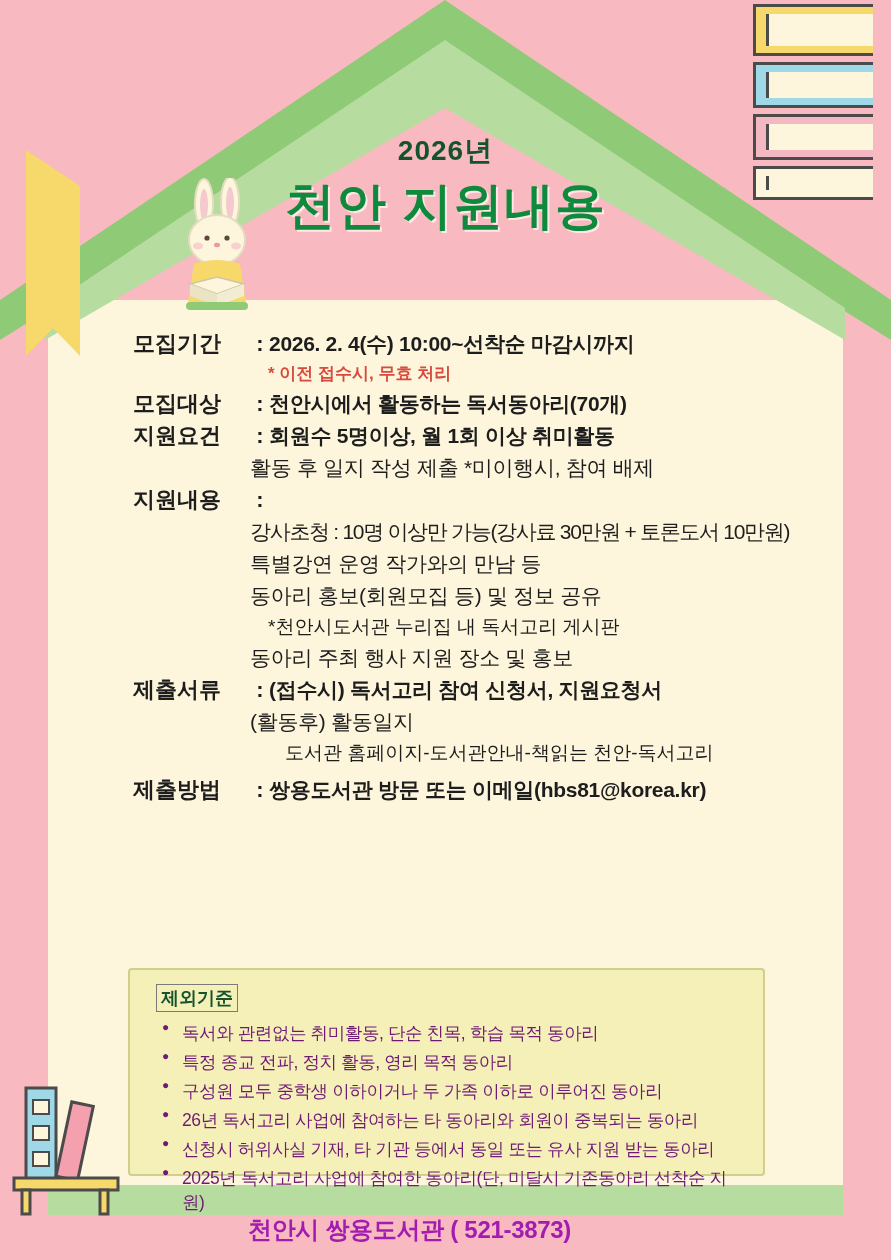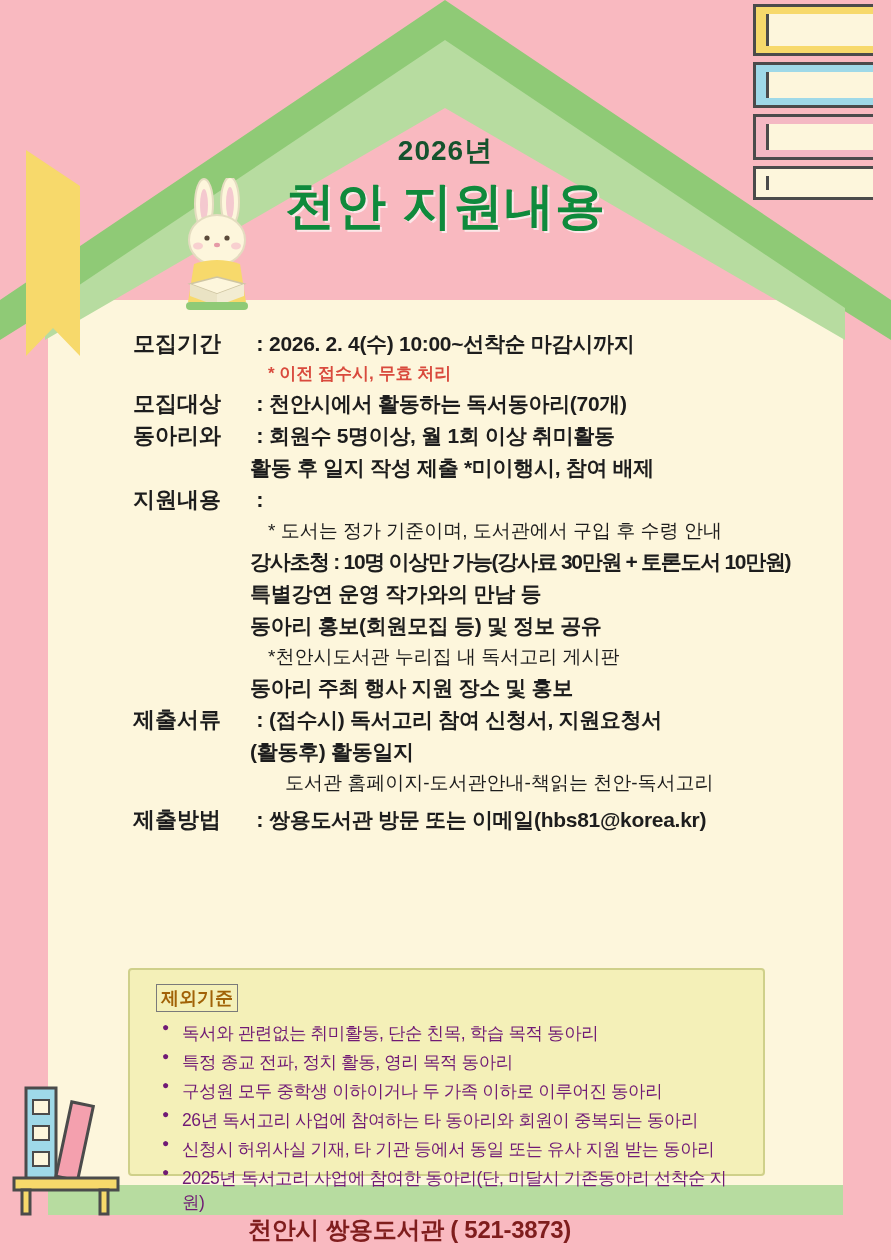--- a/index.html
+++ b/index.html
@@ -171,21 +171,21 @@
     font-size: 17px;
     font-weight: bold;
     color: #d94a3d;
     margin-left: 268px;
     margin-top: 2px;
     margin-bottom: 3px;
   }
   .indent-line {
     margin-left: 250px;
     font-size: 21px;
-    font-weight: bold;
+    font-weight: normal;
     letter-spacing: -0.3px;
     padding: 2px 0;
   }
   .tight {
     letter-spacing: -1.3px;
   }
   .indent-sub {
     margin-left: 268px;
     font-size: 19px;
     padding: 2px 0;
@@ -209,21 +209,21 @@
     border: 2px solid #cfd08a;
     border-radius: 4px;
     z-index: 6;
     box-sizing: border-box;
     padding: 14px 18px 10px 18px;
   }
   .exclude-title {
     display: inline-block;
     font-size: 18px;
     font-weight: bold;
-    color: #a16207;
+    color: #14532d;
     border: 1.5px solid #7a7a7a;
     padding: 1px 4px;
     margin-left: 8px;
     margin-bottom: 6px;
     background: #f4f0b8;
   }
   .exclude-list {
     list-style: none;
     margin: 0;
     padding: 0 0 0 12px;
@@ -246,21 +246,21 @@
 
   
   .footer {
     position: absolute;
     left: 0;
     bottom: 14px;
     width: 819px;
     text-align: center;
     font-size: 24px;
     font-weight: bold;
-    color: #7f1d1d;
+    color: #a21caf;
     z-index: 7;
     letter-spacing: -0.3px;
   }
 </style>
 </head>
 <body>
 
 <div class="poster">
 
   <div class="house-body"></div>
@@ -348,31 +348,30 @@
     </div>
     <div class="sub">* 이전 접수시, 무효 처리</div>
 
     <div class="row">
       <div class="label">모집대상</div>
       <div class="colon">:</div>
       <div class="value">천안시에서 활동하는 독서동아리(70개)</div>
     </div>
 
     <div class="row">
-      <div class="label">동아리와</div>
+      <div class="label">지원요건</div>
       <div class="colon">:</div>
       <div class="value">회원수 5명이상, 월 1회 이상 취미활동</div>
     </div>
     <div class="indent-line">활동 후 일지 작성 제출  *미이행시, 참여 배제</div>
 
     <div class="row">
       <div class="label">지원내용</div>
       <div class="colon">:</div>
     </div>
-    <div class="indent-sub">* 도서는 정가 기준이며, 도서관에서 구입 후 수령 안내</div>
     <div class="indent-line tight">강사초청 : 10명 이상만 가능(강사료 30만원 + 토론도서 10만원)</div>
     <div class="indent-line">특별강연 운영  작가와의 만남 등</div>
     <div class="indent-line">동아리 홍보(회원모집 등) 및 정보 공유</div>
     <div class="indent-sub">*천안시도서관 누리집 내 독서고리 게시판</div>
     <div class="indent-line">동아리 주최 행사 지원  장소 및 홍보</div>
 
     <div class="row">
       <div class="label">제출서류</div>
       <div class="colon">:</div>
       <div class="value">(접수시) 독서고리 참여 신청서, 지원요청서</div>

